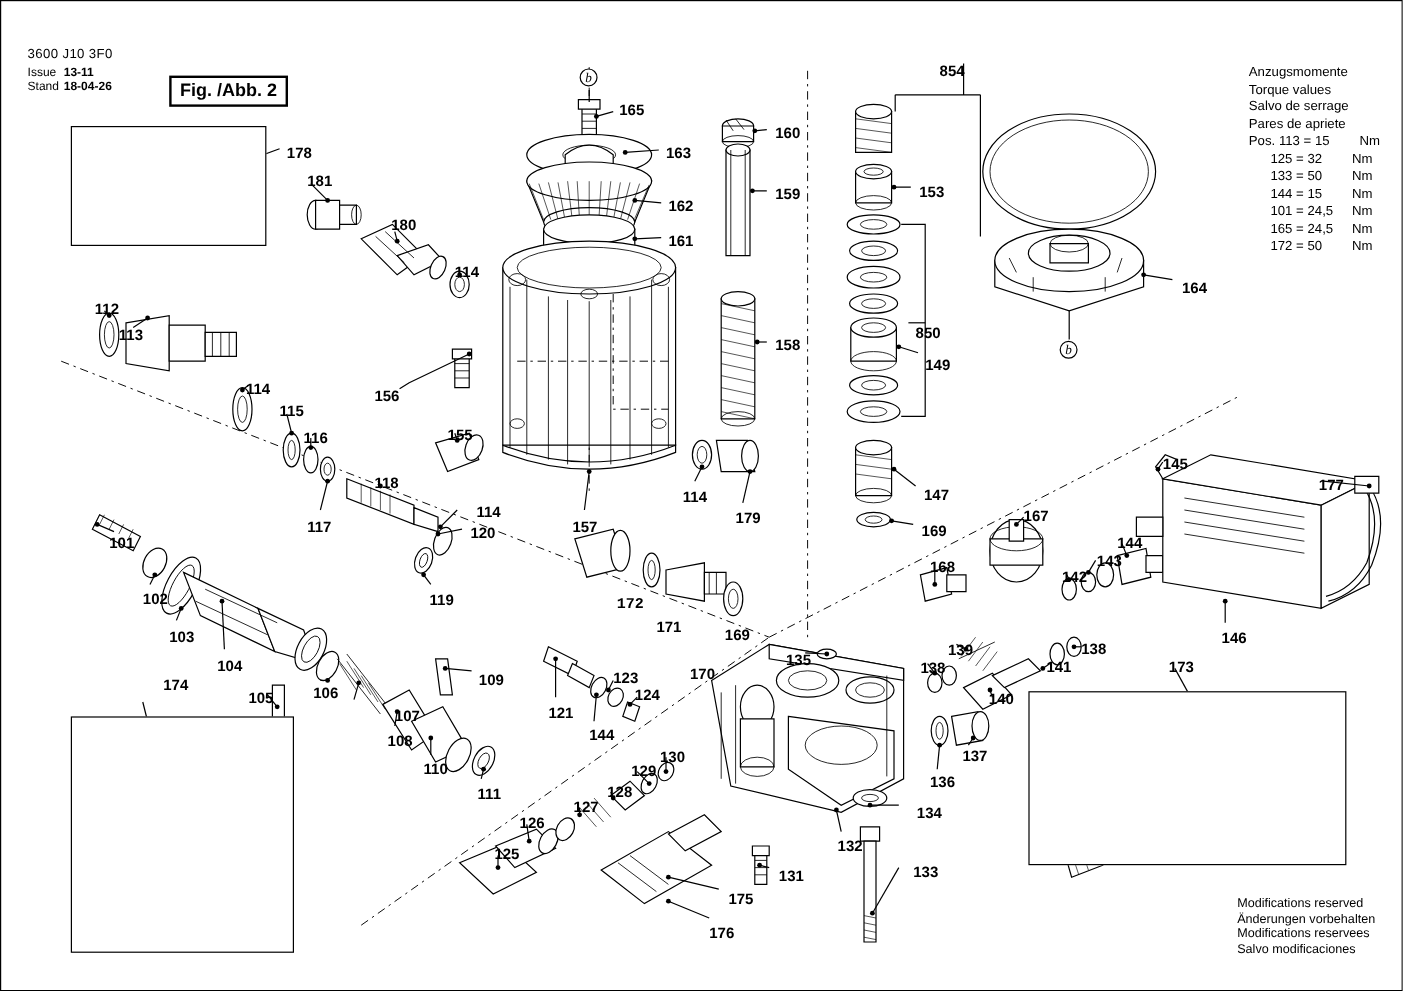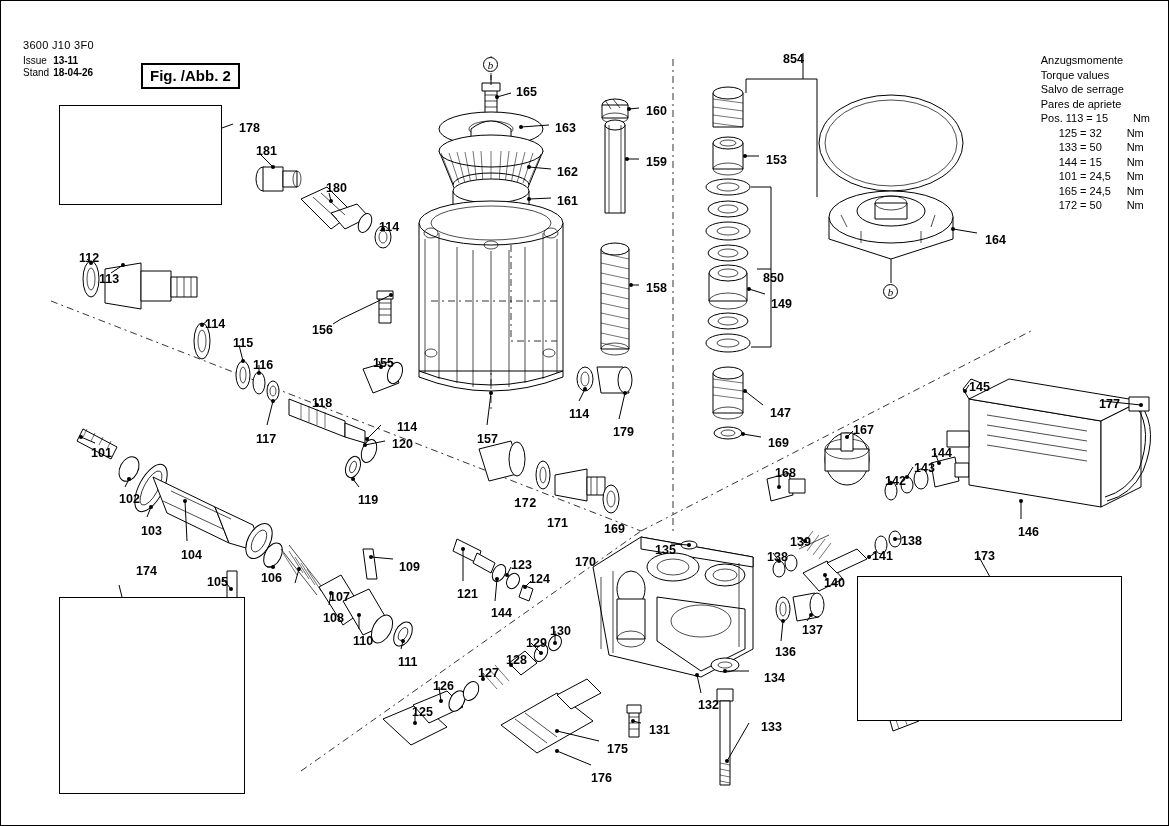--- a/index.html
+++ b/index.html
@@ -731,20 +731,26 @@
       <span class="nm">24,5</span>
       <span>Nm</span>
     </div>
     <div class="ind">
       <span>172 =</span>
       <span class="nm">50</span>
       <span>Nm</span>
     </div>
   </div>
 
+  <div class="abs mods">
+    <div>Modifications reserved</div>
+    <div>Änderungen vorbehalten</div>
+    <div>Modifications reservees</div>
+    <div>Salvo modificaciones</div>
+  </div>
 
   <div class="abs inset" id="inset-178"></div>
   <div class="abs inset" id="inset-174"></div>
   <div class="abs inset" id="inset-173"></div>
 
   <div class="abs circ" style="left:482px; top:56px;">b</div>
   <div class="abs circ" style="left:882px; top:283px;">b</div>
 
   <div id="callout-layer">
       <div class="abs lbl" style="left: 238px; top: 121px;">178</div>

